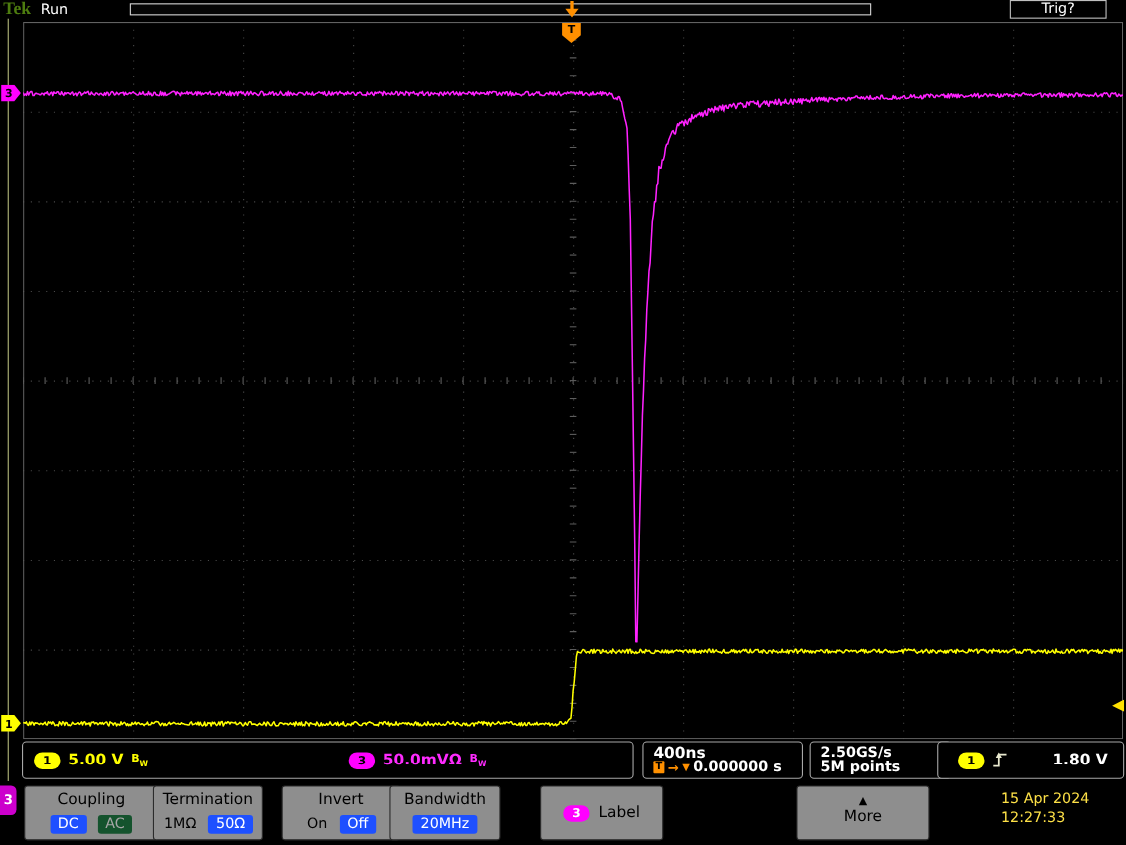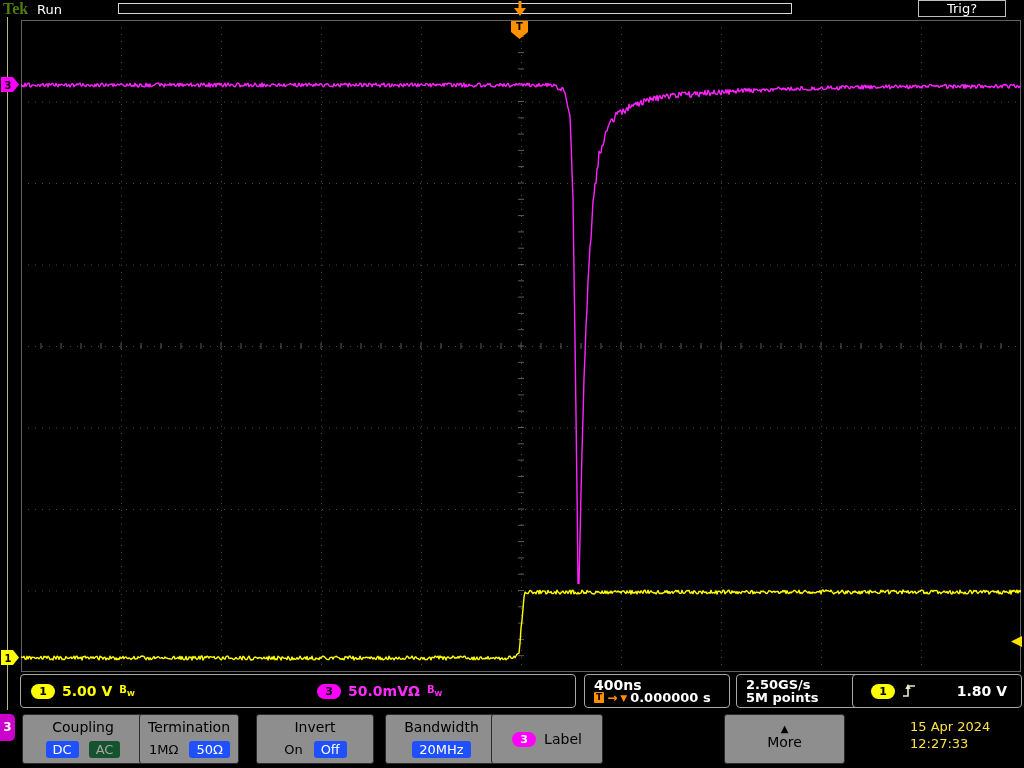--- a/index.html
+++ b/index.html
@@ -260,29 +260,29 @@
 </div>
 
 <div class="mbtn" style="left:139px; width:100px;">
   <div class="t">Termination</div>
   <div class="opts">
     <span class="chip plain">1MΩ</span>
     <span class="chip sel">50Ω</span>
   </div>
 </div>
 
-<div class="mbtn" style="left:256px; width:118px;">
+<div class="mbtn" style="left:256px; width:108px;">
   <div class="t">Invert</div>
   <div class="opts">
     <span class="chip plain">On</span>
     <span class="chip sel">Off</span>
   </div>
 </div>
 
-<div class="mbtn" style="left:385px; width:113px;">
+<div class="mbtn" style="left:354px; width:101px;">
   <div class="t">Bandwidth</div>
   <div class="opts">
     <span class="chip sel">20MHz</span>
   </div>
 </div>
 
 <div class="mbtn" style="left:491px; width:112px;">
   <div class="labelrow">
     <span class="badge b-ch3" style="color:#fff;">3</span>
     <span>Label</span>

